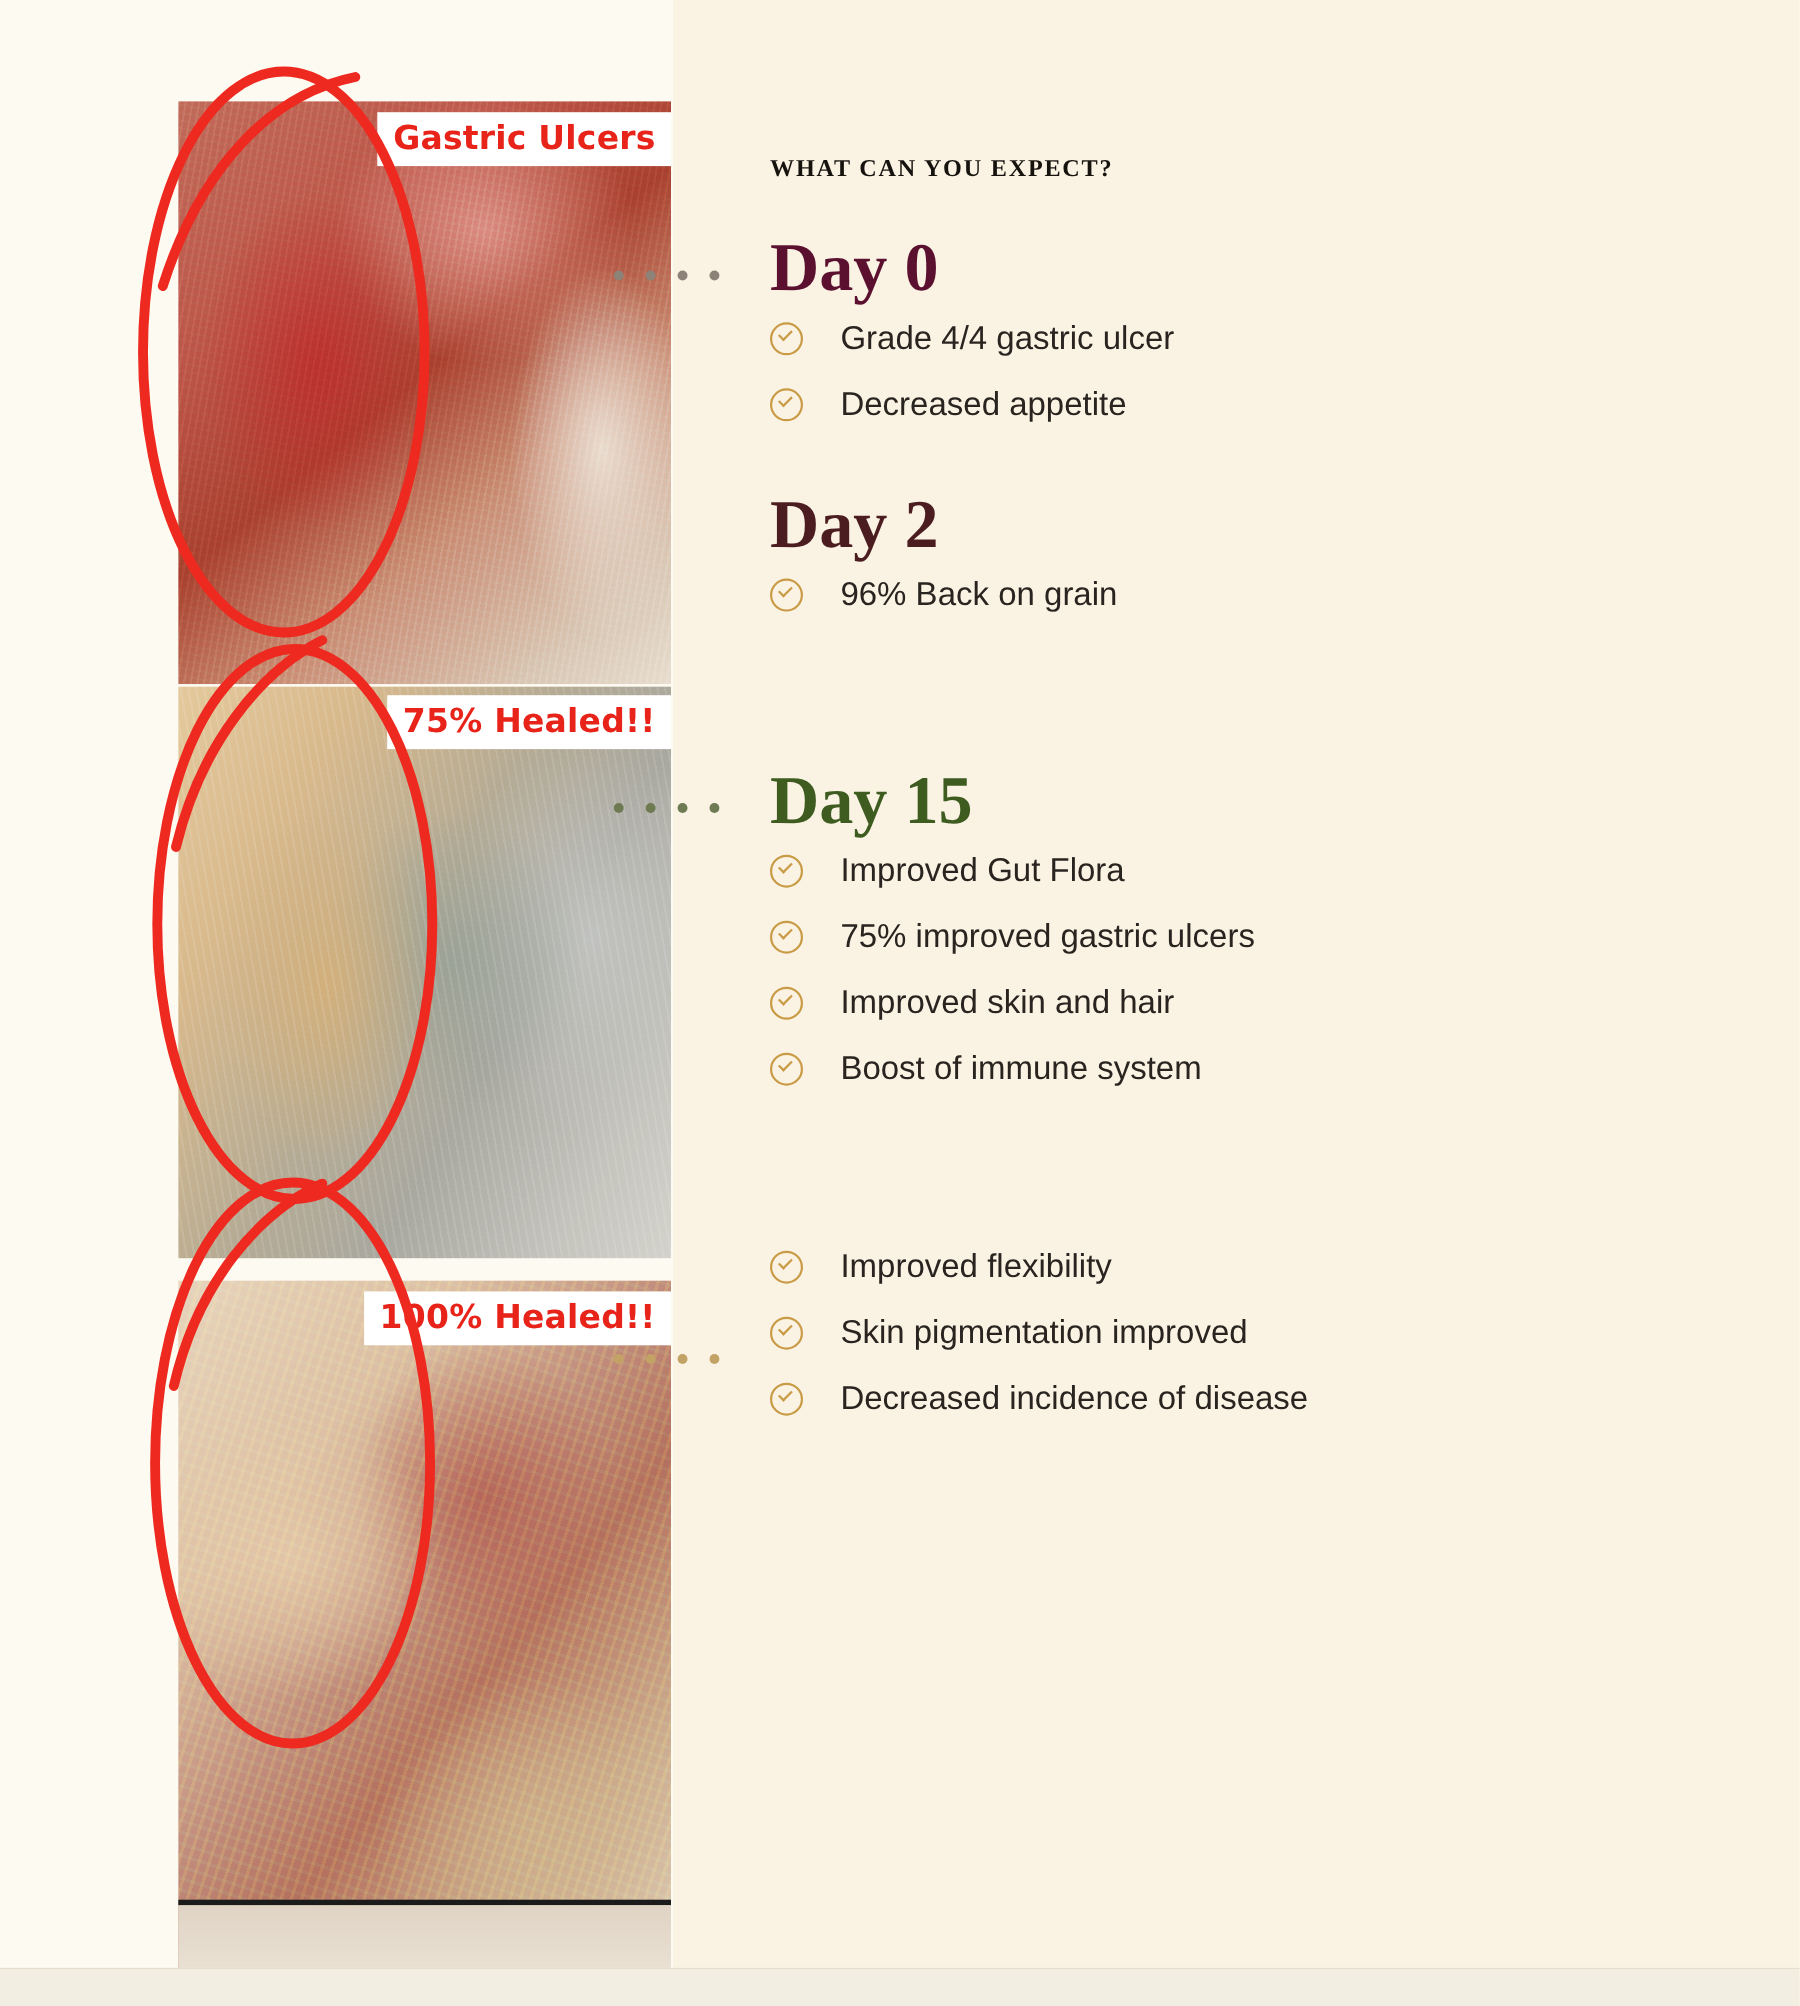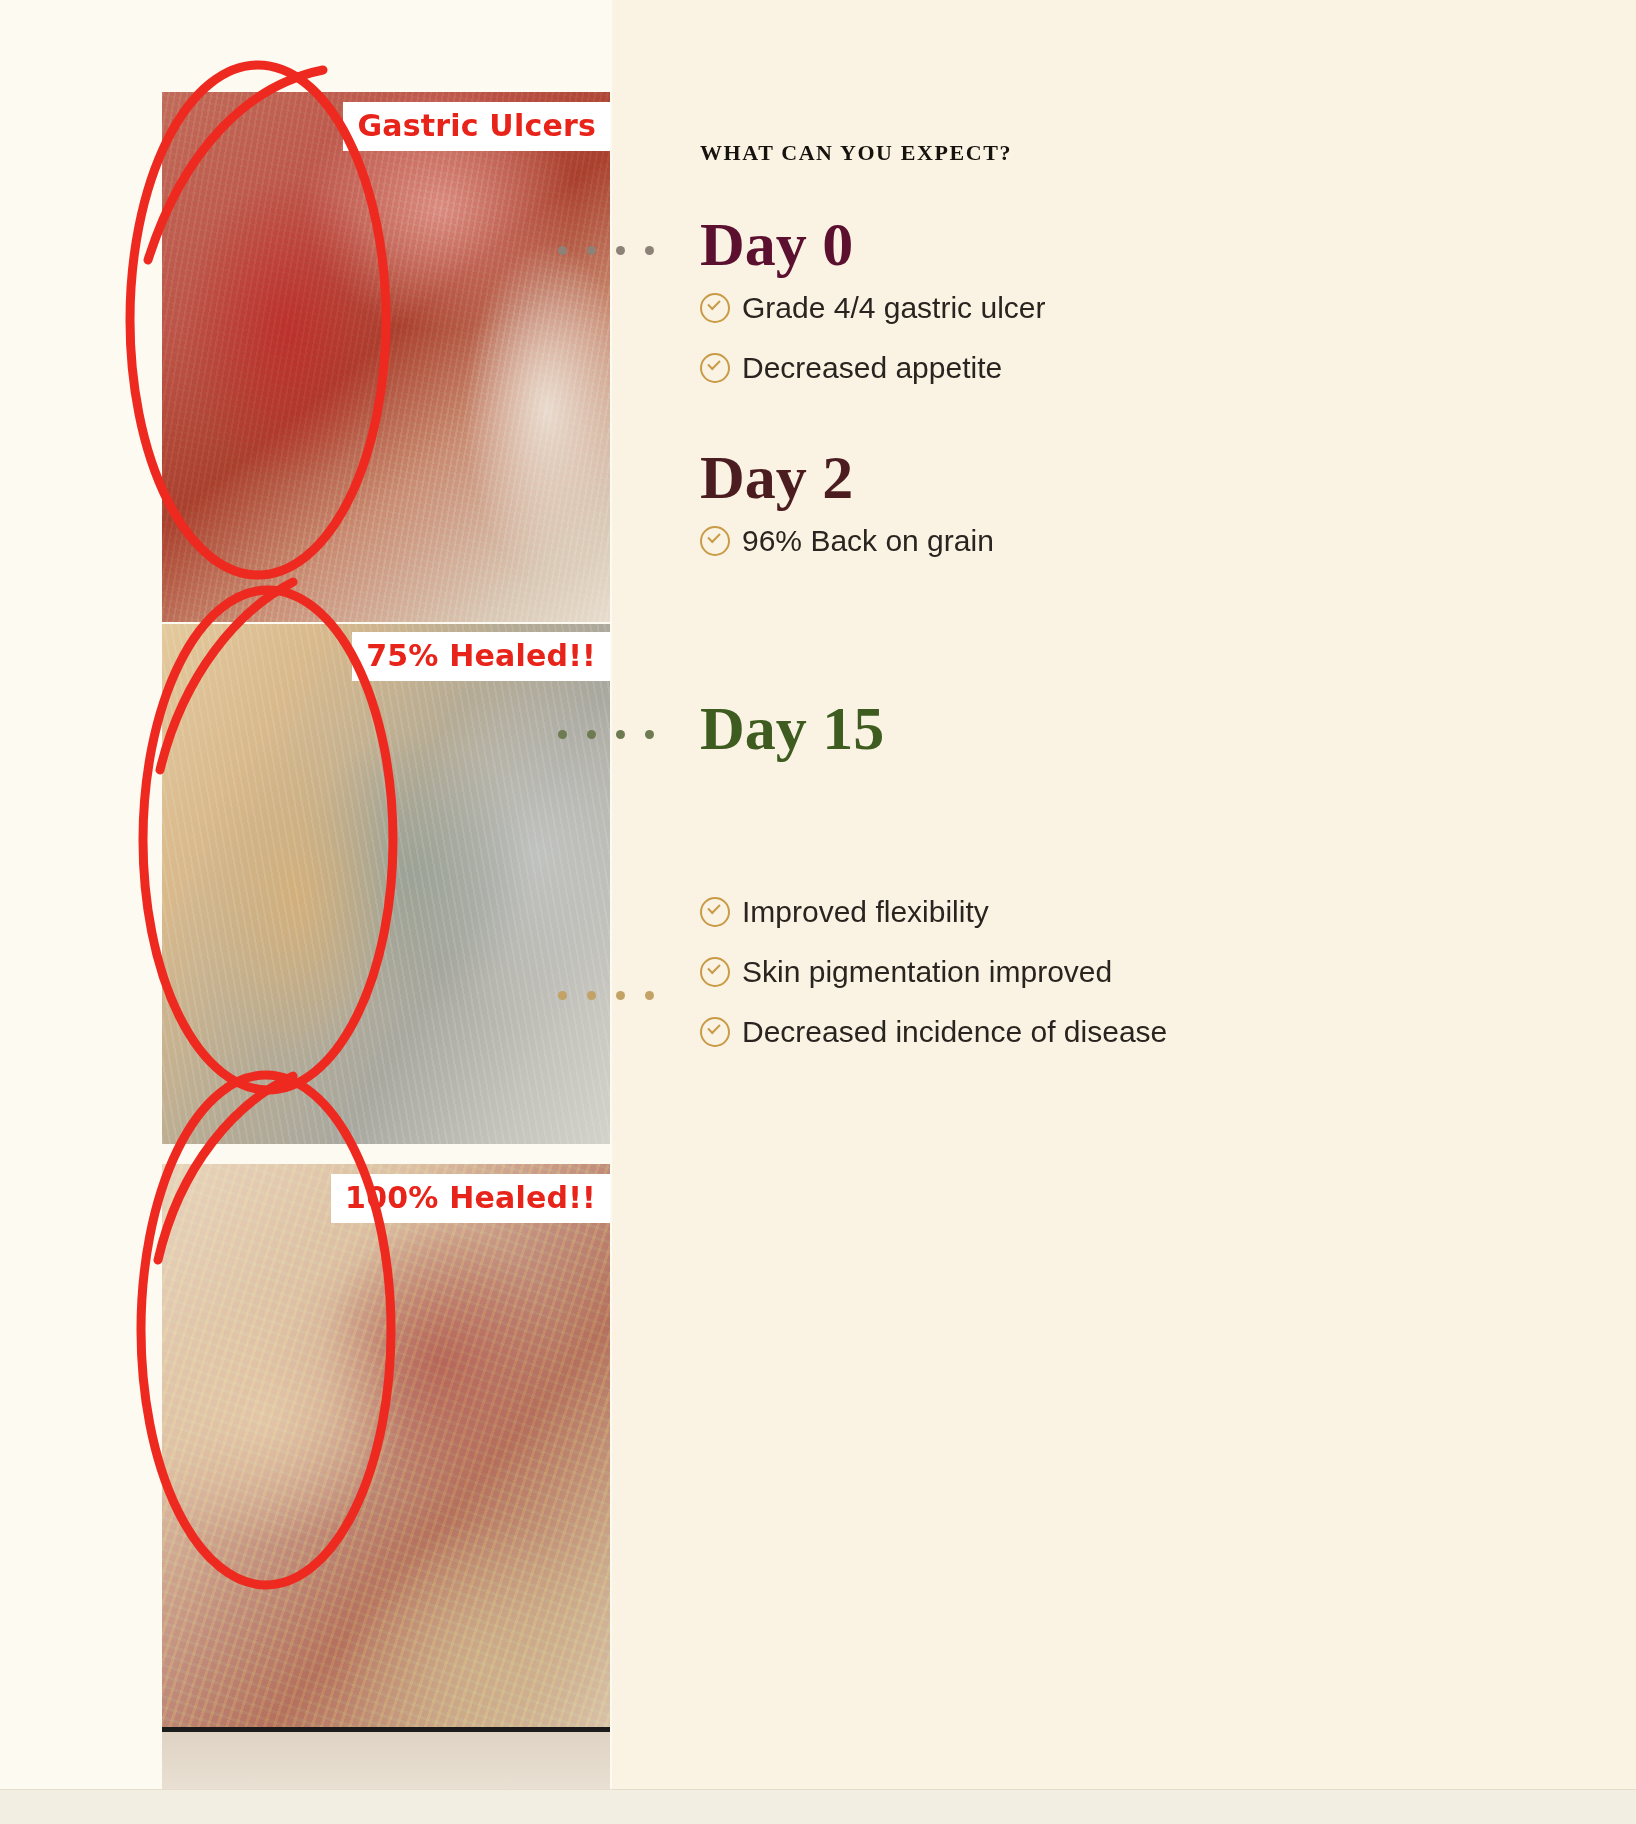--- a/index.html
+++ b/index.html
@@ -162,21 +162,21 @@
   }
   .day.d0  { color: #5c1030; }
   .day.d2  { color: #4c1d20; }
   .day.d15 { color: #3e5c20; }
   .day.d30 { color: #d39b35; }
 
   .bullets { margin: 0 0 0 10px; padding: 0; list-style: none; }
   .bullets li {
     display: flex;
     align-items: center;
-    gap: 12px;
+    gap: 34px;
     margin: 0 0 26px 0;
     font-family: "Liberation Sans", sans-serif;
     font-size: 30px;
     color: #2a2420;
   }
   .chk {
     flex: 0 0 auto;
     width: 26px; height: 26px;
     border: 2px solid #c99b46;
     border-radius: 50%;
@@ -293,20 +293,38 @@
     <div class="gap-b"></div>
 
     <div class="section">
       <div class="leader l15">
         <span></span>
           <span></span>
           <span></span>
           <span></span>
       </div>
       <div class="day d15">Day 15</div>
+      <ul class="bullets">
+        <li>
+          <span class="chk"></span>
+          <span>Improved Gut Flora</span>
+        </li>
+        <li>
+          <span class="chk"></span>
+          <span>75% improved gastric ulcers</span>
+        </li>
+        <li>
+          <span class="chk"></span>
+          <span>Improved skin and hair</span>
+        </li>
+        <li>
+          <span class="chk"></span>
+          <span>Boost of immune system</span>
+        </li>
+      </ul>
     </div>
 
     <div class="gap-c"></div>
 
     <div class="section">
       <div class="leader l30">
         <span></span>
           <span></span>
           <span></span>
           <span></span>

